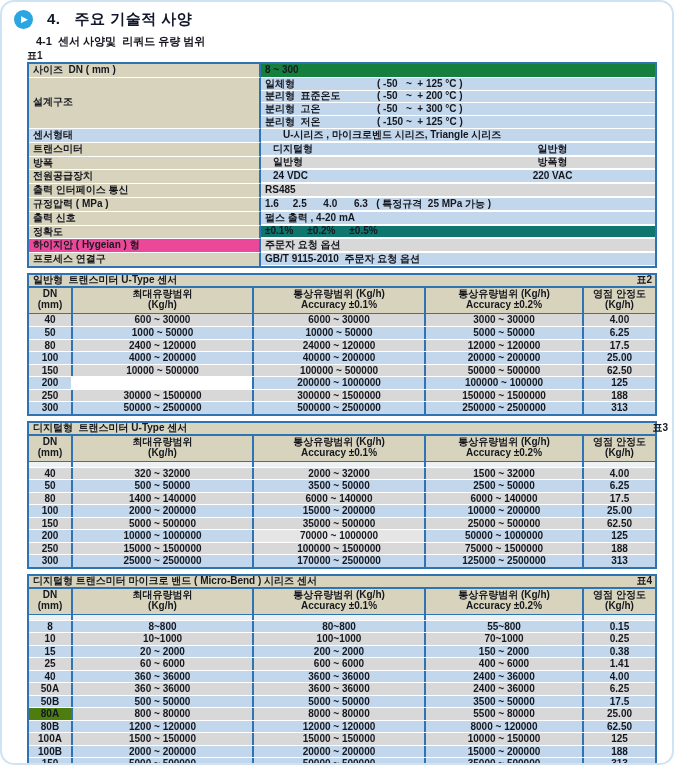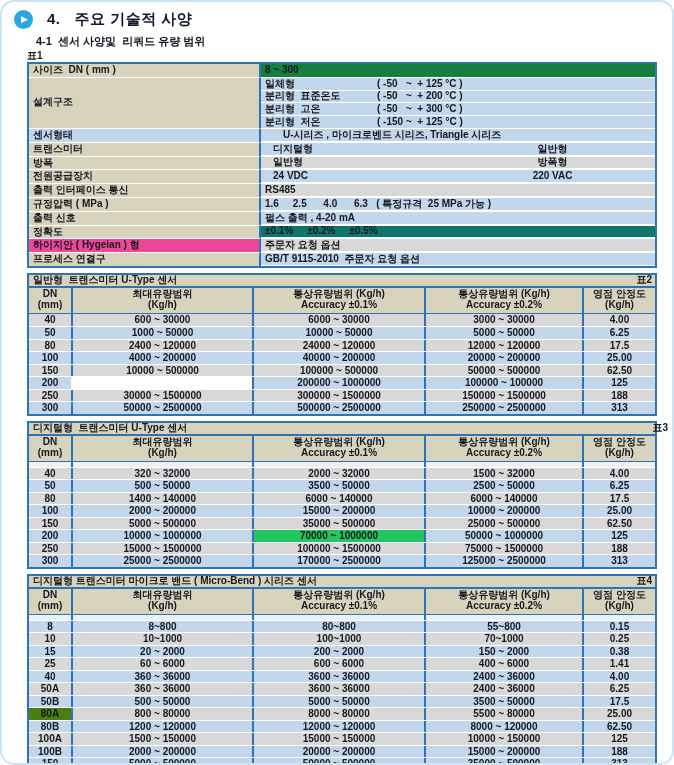--- a/index.html
+++ b/index.html
@@ -319,21 +319,21 @@
           <div class="drow">
             <div class="dcell c0" style="background: rgb(216, 216, 216);">150</div>
             <div class="dcell c1" style="background: rgb(216, 216, 216);">5000 ~ 500000</div>
             <div class="dcell c2" style="background: rgb(216, 216, 216);">35000 ~ 500000</div>
             <div class="dcell c3" style="background: rgb(216, 216, 216);">25000 ~ 500000</div>
             <div class="dcell c4" style="background: rgb(216, 216, 216);">62.50</div>
           </div>
           <div class="drow">
             <div class="dcell c0" style="background: rgb(194, 214, 236);">200</div>
             <div class="dcell c1" style="background: rgb(194, 214, 236);">10000 ~ 1000000</div>
-            <div class="dcell c2" style="background: #22c55e;">70000 ~ 1000000</div>
+            <div class="dcell c2" style="background: #e5e5e5;">70000 ~ 1000000</div>
             <div class="dcell c3" style="background: rgb(194, 214, 236);">50000 ~ 1000000</div>
             <div class="dcell c4" style="background: rgb(194, 214, 236);">125</div>
           </div>
           <div class="drow">
             <div class="dcell c0" style="background: rgb(216, 216, 216);">250</div>
             <div class="dcell c1" style="background: rgb(216, 216, 216);">15000 ~ 1500000</div>
             <div class="dcell c2" style="background: rgb(216, 216, 216);">100000 ~ 1500000</div>
             <div class="dcell c3" style="background: rgb(216, 216, 216);">75000 ~ 1500000</div>
             <div class="dcell c4" style="background: rgb(216, 216, 216);">188</div>
           </div>

